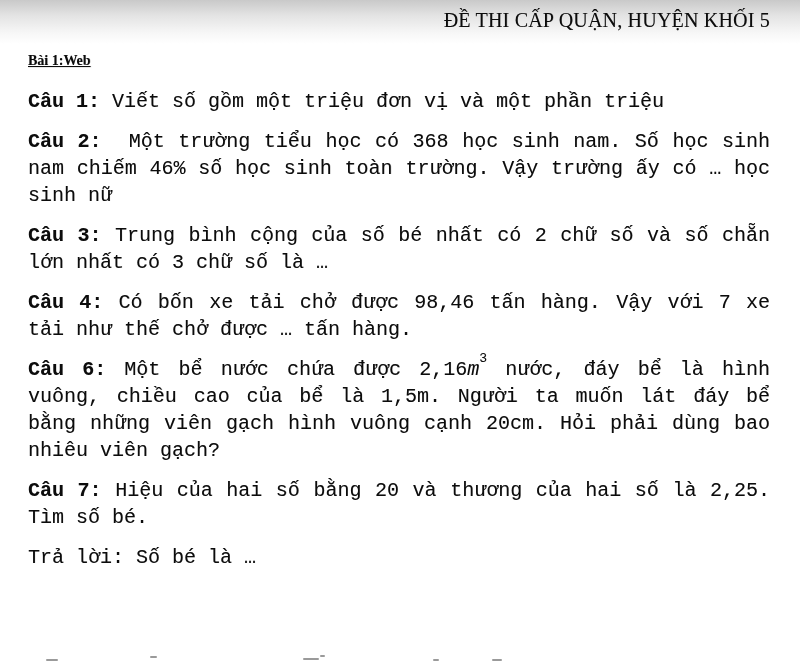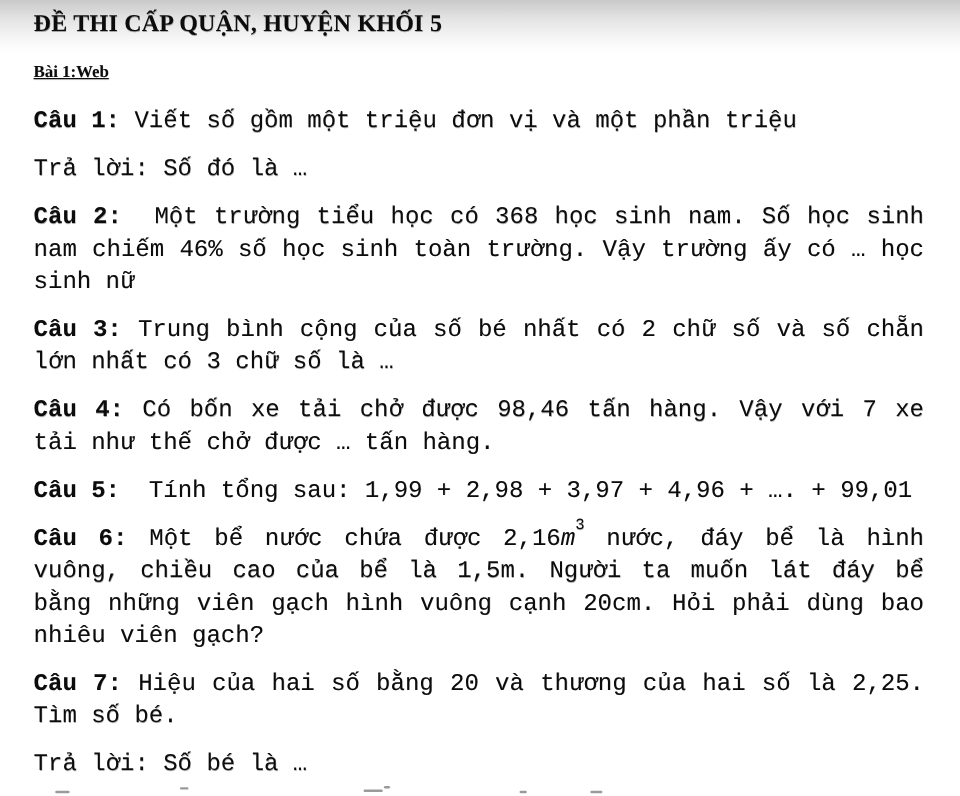--- a/index.html
+++ b/index.html
@@ -17,23 +17,23 @@
     background: linear-gradient(to bottom, #c9c9c9 0%, #e3e3e3 35%, #f7f7f7 75%, #ffffff 100%);
     z-index: 0;
   }
   .doc {
     position: relative;
     z-index: 1;
     padding: 6px 30px 0 28px;
     text-shadow: 0.3px 0.3px 0.5px rgba(0,0,0,0.30);
   }
   .doc-title {
-    text-align: left;
+    text-align: right;
     font-size: 20px;
-    font-weight: 700;
+    font-weight: 400;
     line-height: 28px;
     margin-bottom: 13px;
     letter-spacing: 0.2px;
   }
   .section-heading {
     font-size: 14px;
     font-weight: 700;
     line-height: 28px;
     text-decoration: underline;
     margin-bottom: 13px;
@@ -78,29 +78,27 @@
 <div class="header-band"></div>
 
 <div class="doc">
 
   <div class="doc-title">ĐỀ THI CẤP QUẬN, HUYỆN KHỐI 5</div>
 
   <div class="section-heading">Bài 1:Web</div>
 
   <p class="q"><b class="qlabel">Câu 1:</b><span> Viết số gồm một triệu đơn vị và một phần triệu</span></p>
 
-  <p class="ans">Trả lời: Số đó là …</p>
 
   <p class="q"><b class="qlabel">Câu 2:</b><span>&nbsp; Một trường tiểu học có 368 học sinh nam. Số học sinh nam chiếm 46% số học sinh toàn trường. Vậy trường ấy có … học sinh nữ</span></p>
 
   <p class="q"><b class="qlabel">Câu 3:</b><span> Trung bình cộng của số bé nhất có 2 chữ số và số chẵn lớn nhất có 3 chữ số là …</span></p>
 
   <p class="q"><b class="qlabel">Câu 4:</b><span> Có bốn xe tải chở được 98,46 tấn hàng. Vậy với 7 xe tải như thế chở được … tấn hàng.</span></p>
 
-  <p class="q"><b class="qlabel">Câu 5:</b><span>&nbsp; Tính tổng sau: 1,99 + 2,98 + 3,97 + 4,96 + …. + 99,01</span></p>
 
 
   <p class="q"><b class="qlabel">Câu 6:</b><span> Một bể nước chứa được 2,16</span><i class="fvar">m</i><sup class="fsup">3</sup><span> nước, đáy bể là hình vuông, chiều cao của bể là 1,5m. Người ta muốn lát đáy bể bằng những viên gạch hình vuông cạnh 20cm. Hỏi phải dùng bao nhiêu viên gạch?</span></p>
 
 
   <p class="q"><b class="qlabel">Câu 7:</b><span> Hiệu của hai số bằng 20 và thương của hai số là 2,25. Tìm số bé.</span></p>
 
   <p class="ans">Trả lời: Số bé là …</p>
 
 </div>

